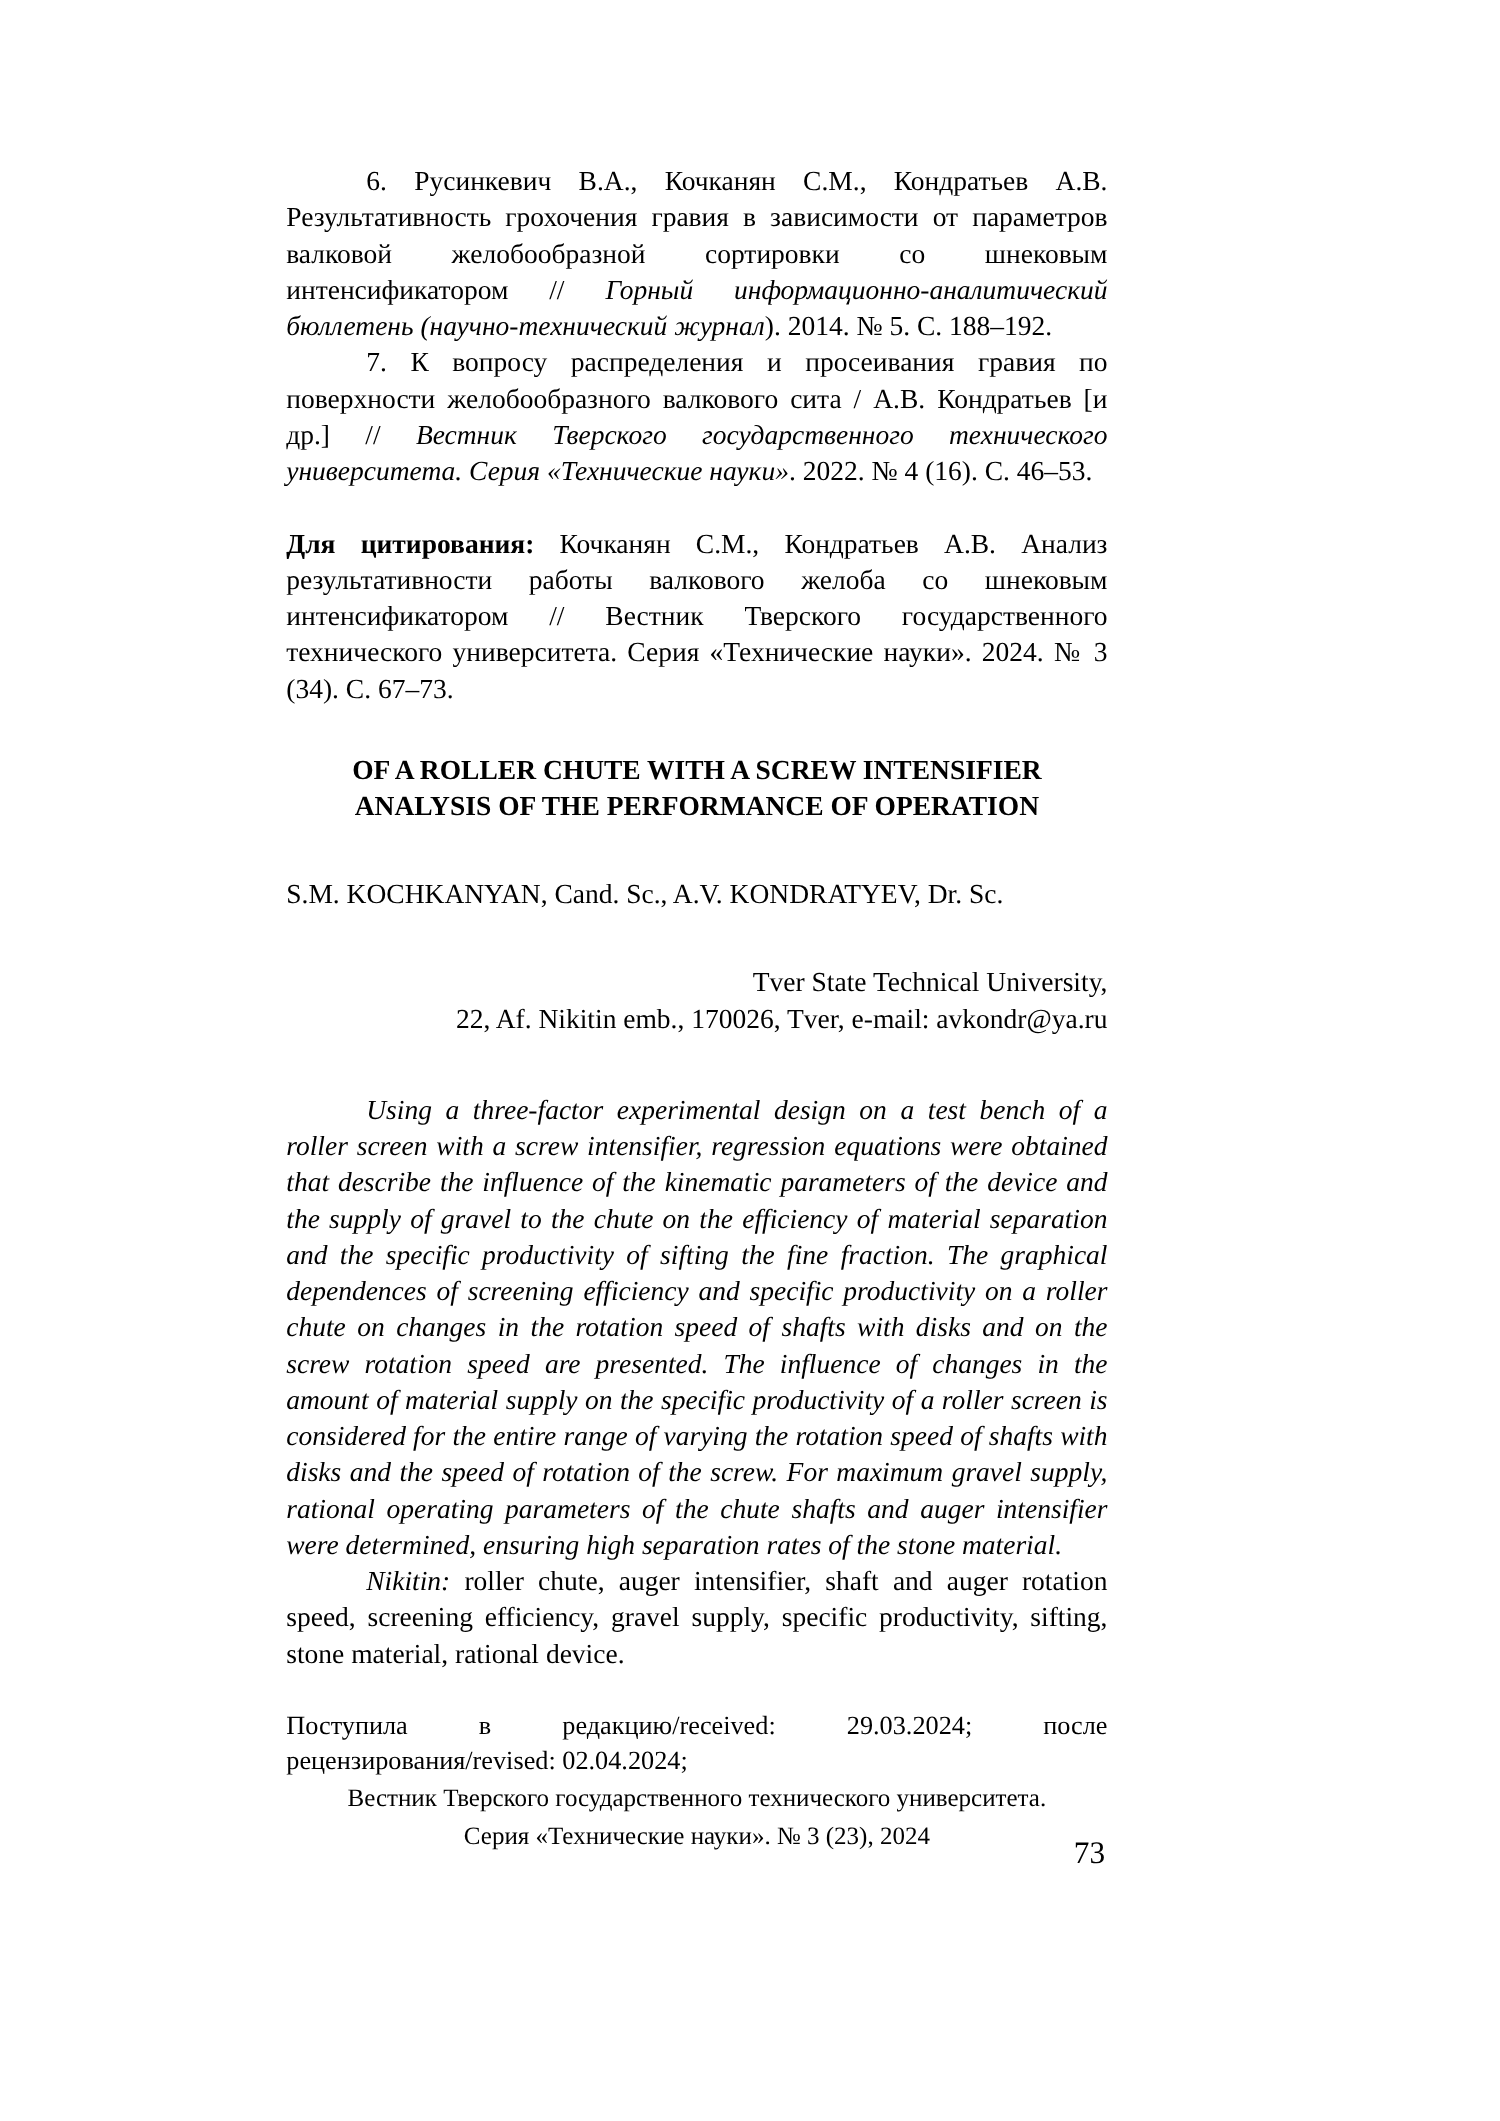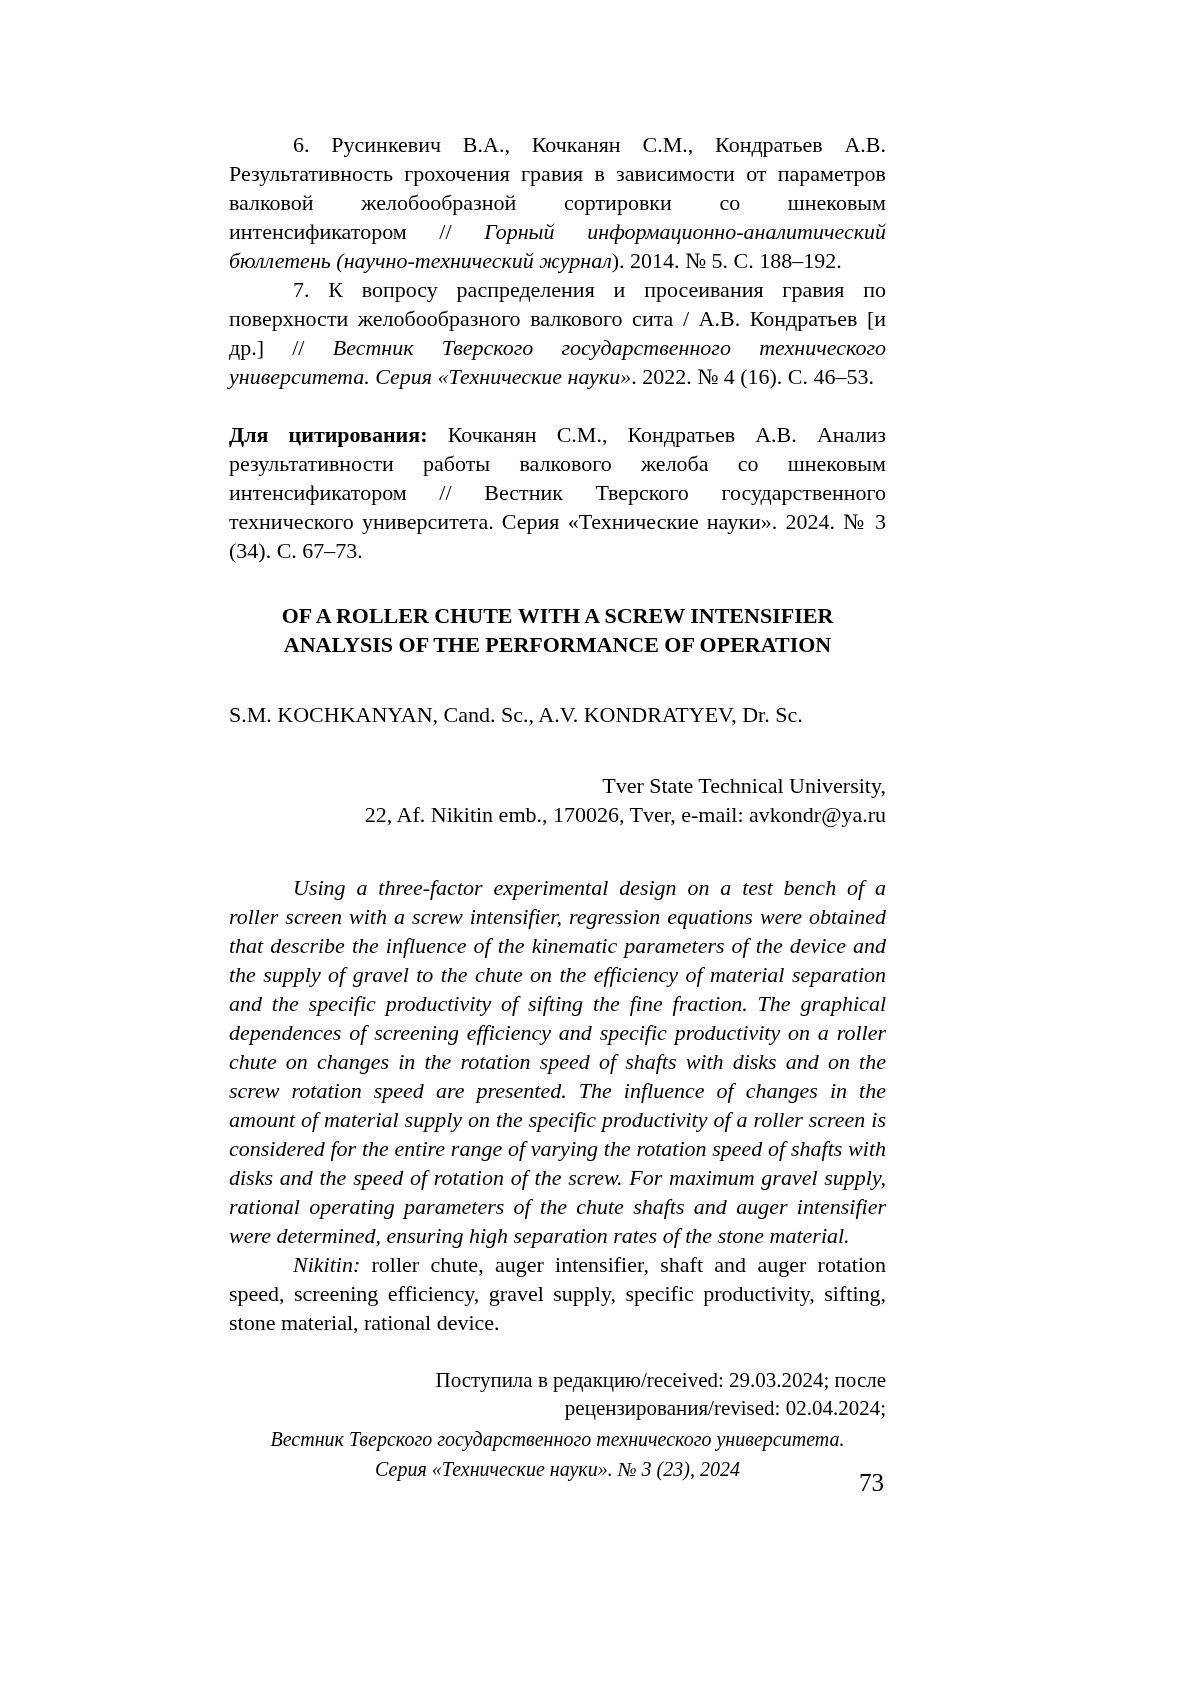--- a/index.html
+++ b/index.html
@@ -43,28 +43,27 @@
     margin-top: 42px;
     text-align: center;
   }
   .affiliation-block p { text-align: right; }
   .abstract-block { margin-top: 44px; font-style: italic; }
   .received-block {
     margin-top: 30px;
     font-size: 21px;
     text-align: right;
   }
-  .received-block p { text-align: right; }
+  .received-block p { }
   .footer-block {
     position: absolute;
     left: 133px;
     right: 218px;
     top: 1424px;
     text-align: center;
-    font-style: italic;
     font-size: 20px;
     line-height: 1.5;
   }
   .footer-block p { text-align: center; }
   .page-number {
     position: absolute;
     top: 1468px;
     right: 220px;
     font-size: 25px;
     line-height: 1.2;

